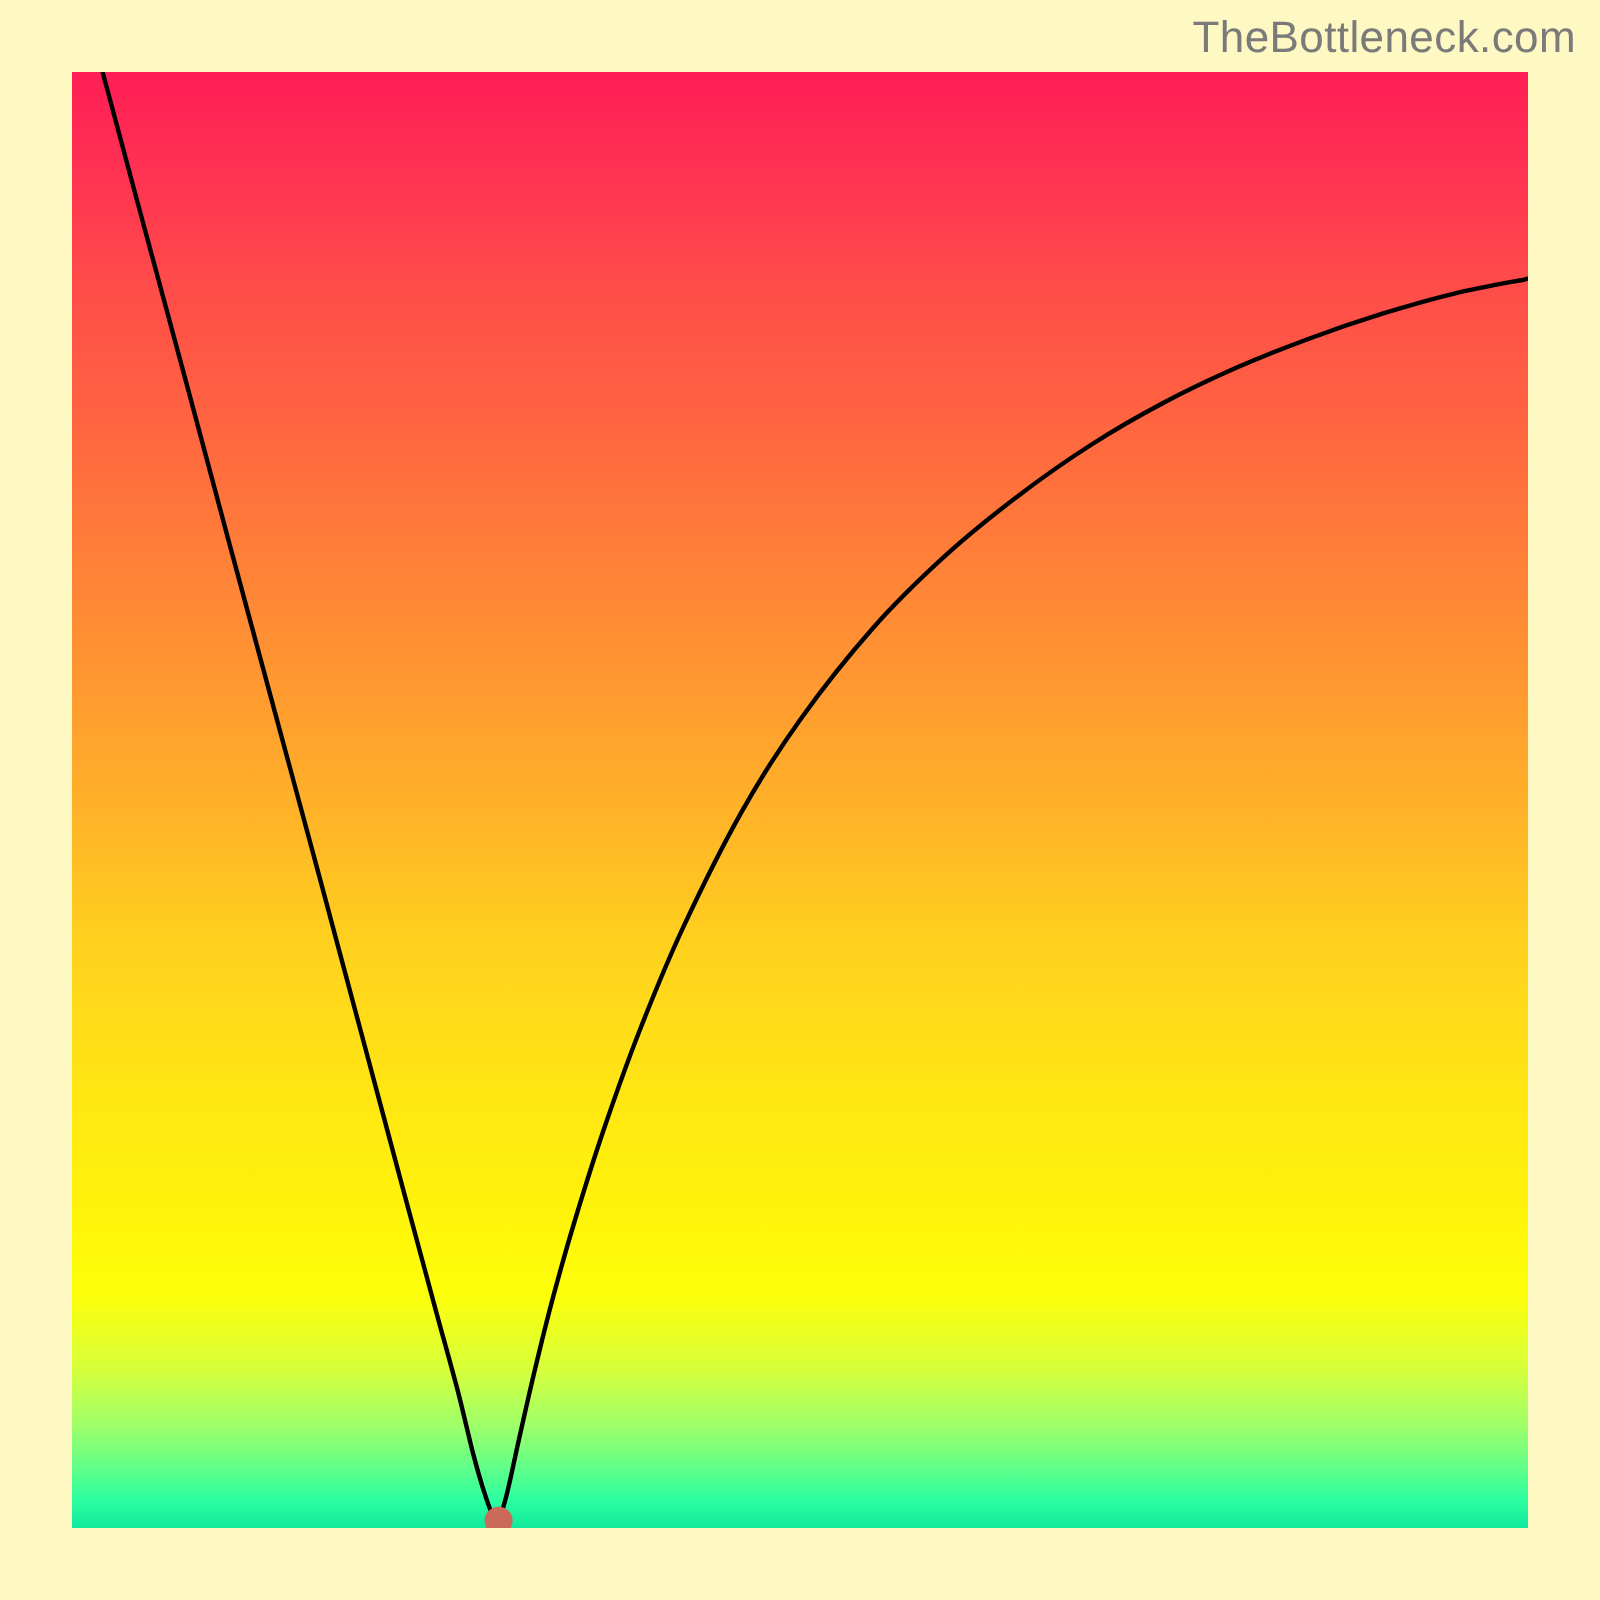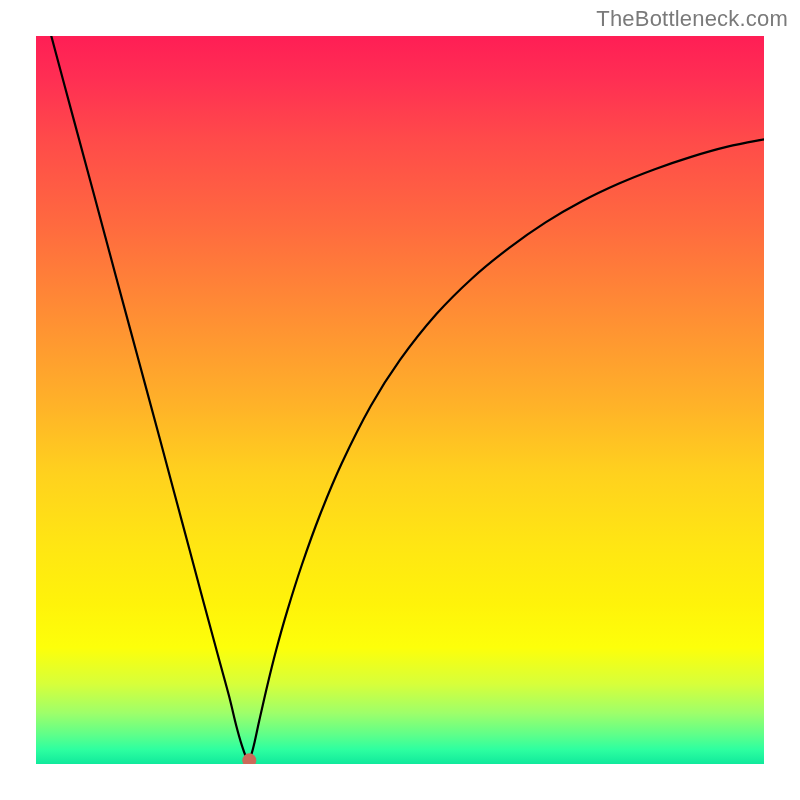--- a/index.html
+++ b/index.html
@@ -8,21 +8,21 @@
     width: 800px;
     height: 800px;
     overflow: hidden;
     background: #000;
     font-family: Arial, Helvetica, sans-serif;
   }
   .frame {
     position: relative;
     width: 800px;
     height: 800px;
-    background: #ffffff;
+    background: #fef9c3;
   }
   .plot-area {
     position: absolute;
     left: 36px;
     top: 36px;
     width: 728px;
     height: 728px;
     background: linear-gradient(
       to bottom,
       #ff1e55 0%,

